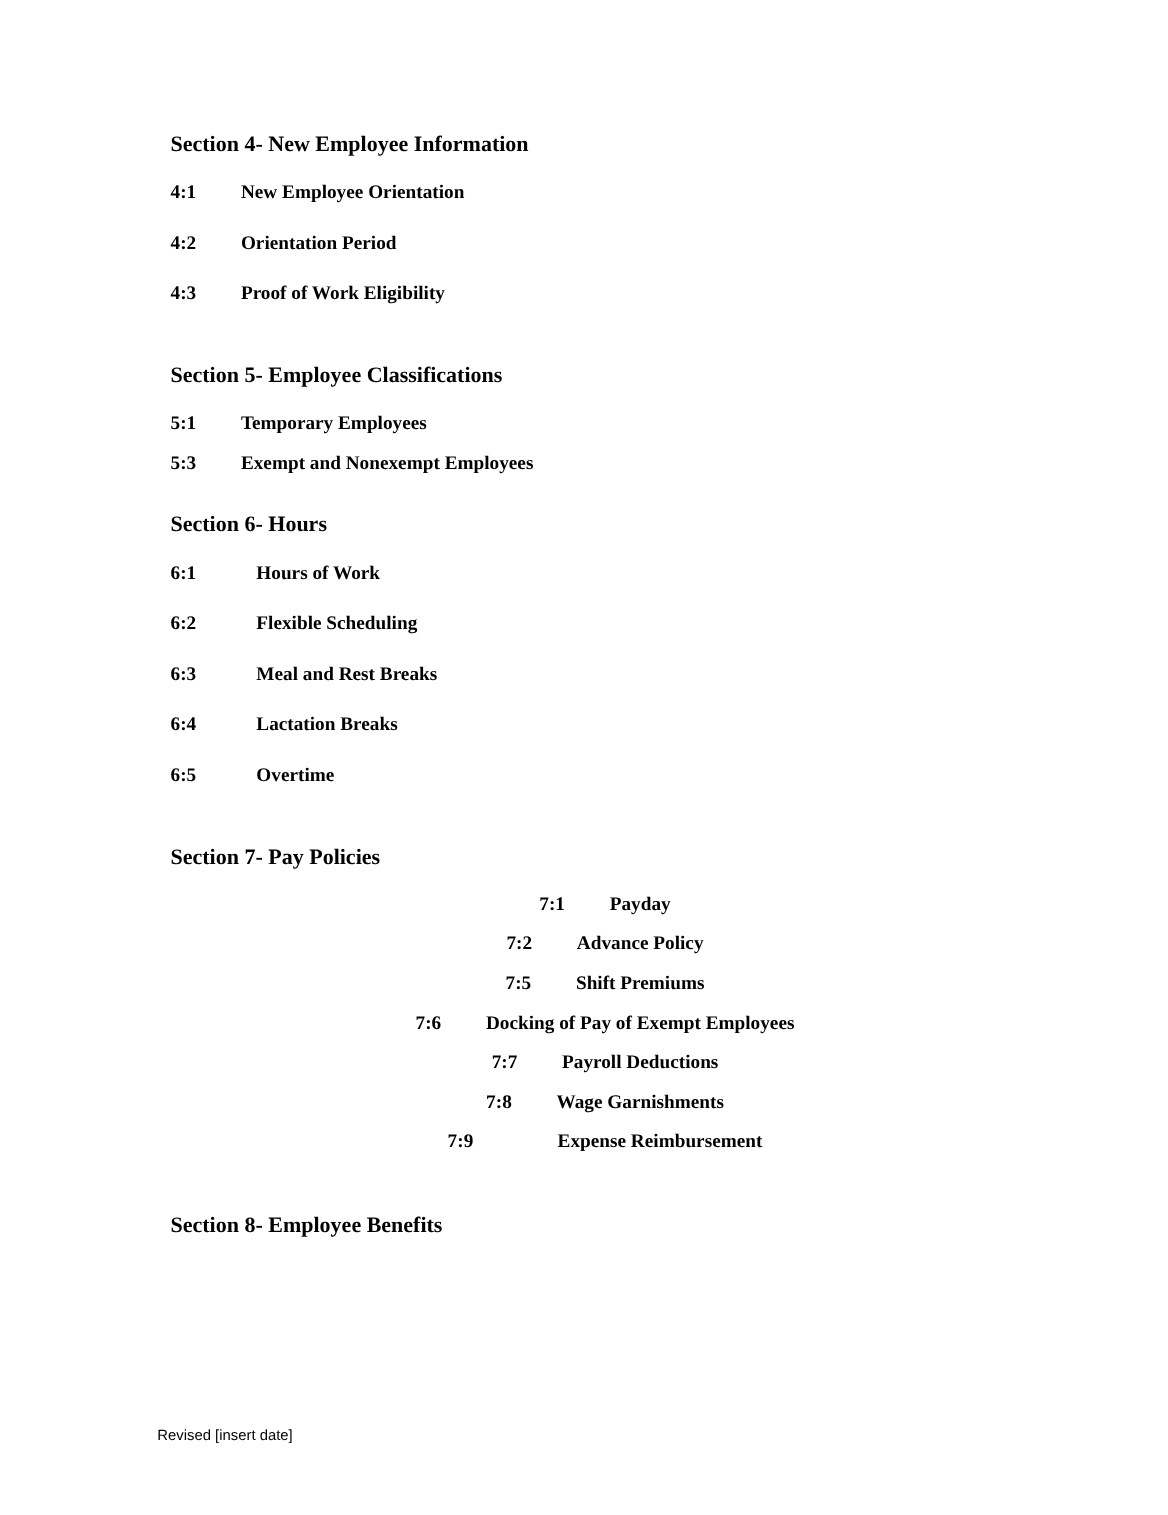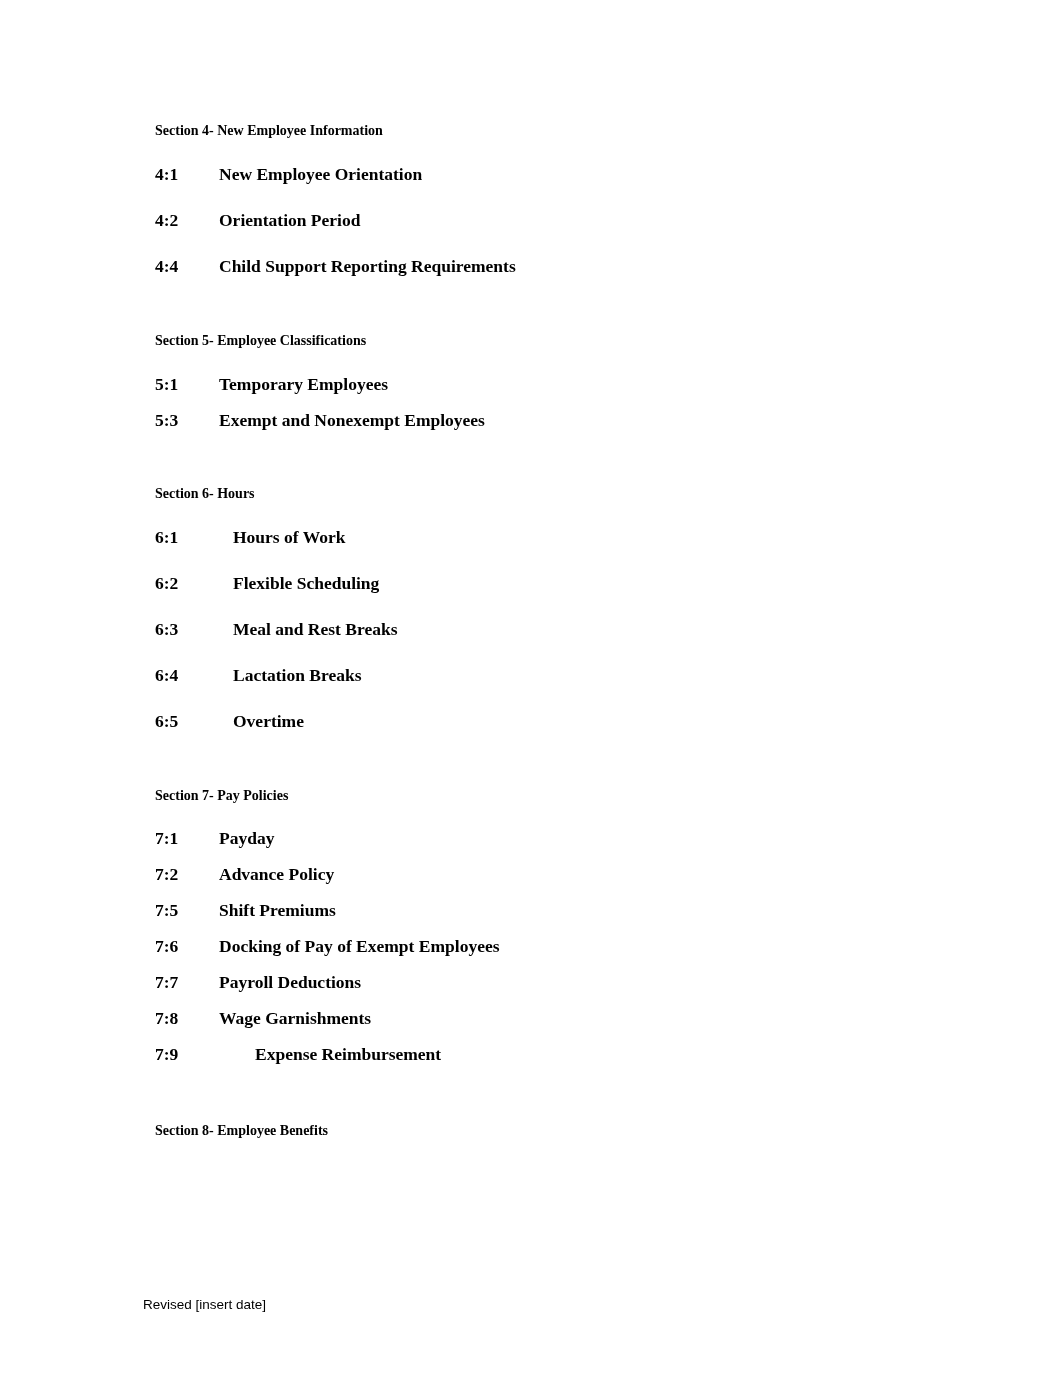--- a/index.html
+++ b/index.html
@@ -26,21 +26,21 @@
   }
 
   .section {
     margin: 0;
     padding: 0;
   }
 
   .section-heading {
     font-family: "Liberation Serif", "DejaVu Serif", serif;
     font-weight: bold;
-    font-size: 14px;
+    font-size: 20px;
     line-height: 24px;
     color: #000000;
     margin: 0;
     padding: 0;
     white-space: pre;
   }
 
   .item-list {
     list-style: none;
     margin: 0;
@@ -74,29 +74,29 @@
   .sec-4 .item { margin-bottom: 25px; }
   .sec-4 .item:last-child { margin-bottom: 0; }
 
   
   .sec-5 { margin-top: 52px; }
   .sec-5 .item-list { margin-top: 21px; }
   .sec-5 .item { margin-bottom: 15px; }
   .sec-5 .item:last-child { margin-bottom: 0; }
 
   
-  .sec-6 { margin-top: 51px; }
+  .sec-6 { margin-top: 34px; }
   .sec-6 .item-list { margin-top: 21px; }
   .sec-6 .item { margin-bottom: 25px; gap: 14px; }
   .sec-6 .item:last-child { margin-bottom: 0; }
 
   
   .sec-7 { margin-top: 52px; }
   .sec-7 .item-list { margin-top: 20px; }
-  .sec-7 .item { margin-bottom: 15px; }
+  .sec-7 .item { margin-bottom: 15px; justify-content: center; }
   .sec-7 .item:last-child { margin-bottom: 0; gap: 36px; }
 
   
   .sec-8 { margin-top: 54px; }
 
   .footer-note {
     position: absolute;
     left: 143px;
     top: 1296px;
     font-family: "Liberation Sans", "DejaVu Sans", sans-serif;
@@ -119,22 +119,22 @@
       <ul class="item-list">
         <li class="item">
           <span class="item-number">4:1</span>
           <span class="item-title">New Employee Orientation</span>
         </li>
         <li class="item">
           <span class="item-number">4:2</span>
           <span class="item-title">Orientation Period</span>
         </li>
         <li class="item">
-          <span class="item-number">4:4</span>
-          <span class="item-title">Child Support Reporting Requirements</span>
+          <span class="item-number">4:3</span>
+          <span class="item-title">Proof of Work Eligibility</span>
         </li>
       </ul>
     </div>
 
     <div class="section sec-5">
       <h2 class="section-heading">Section 5- Employee Classifications</h2>
       <ul class="item-list">
         <li class="item">
           <span class="item-number">5:1</span>
           <span class="item-title">Temporary Employees</span>

